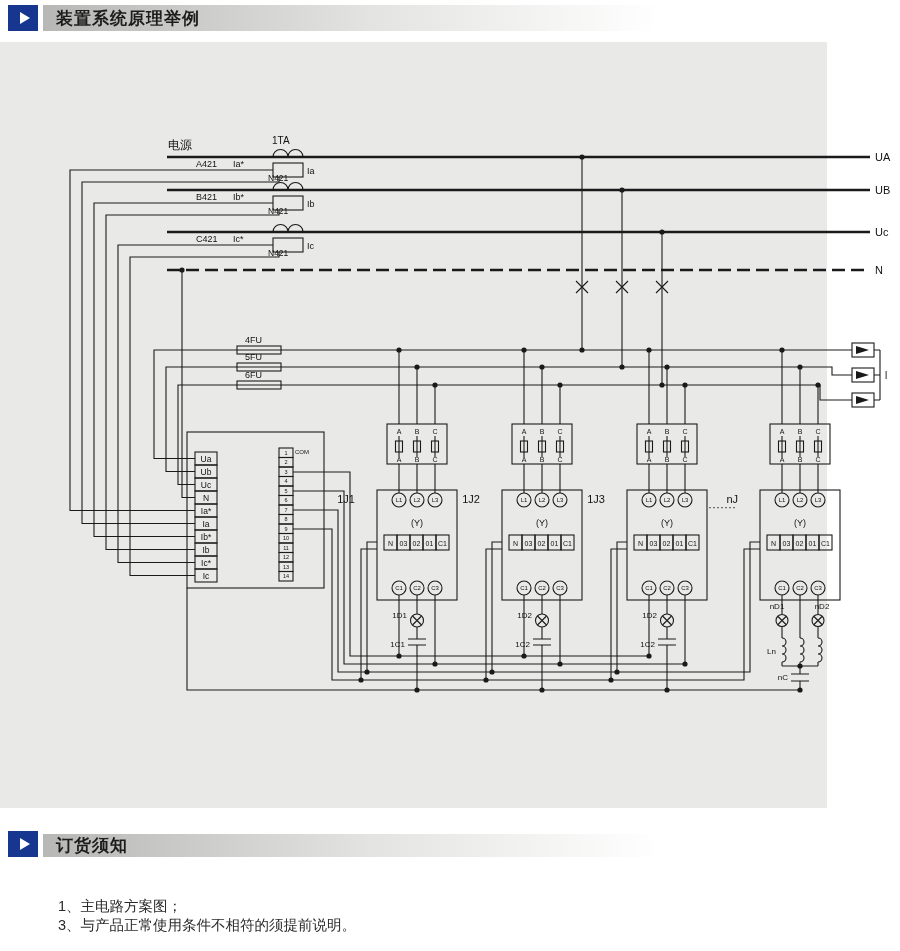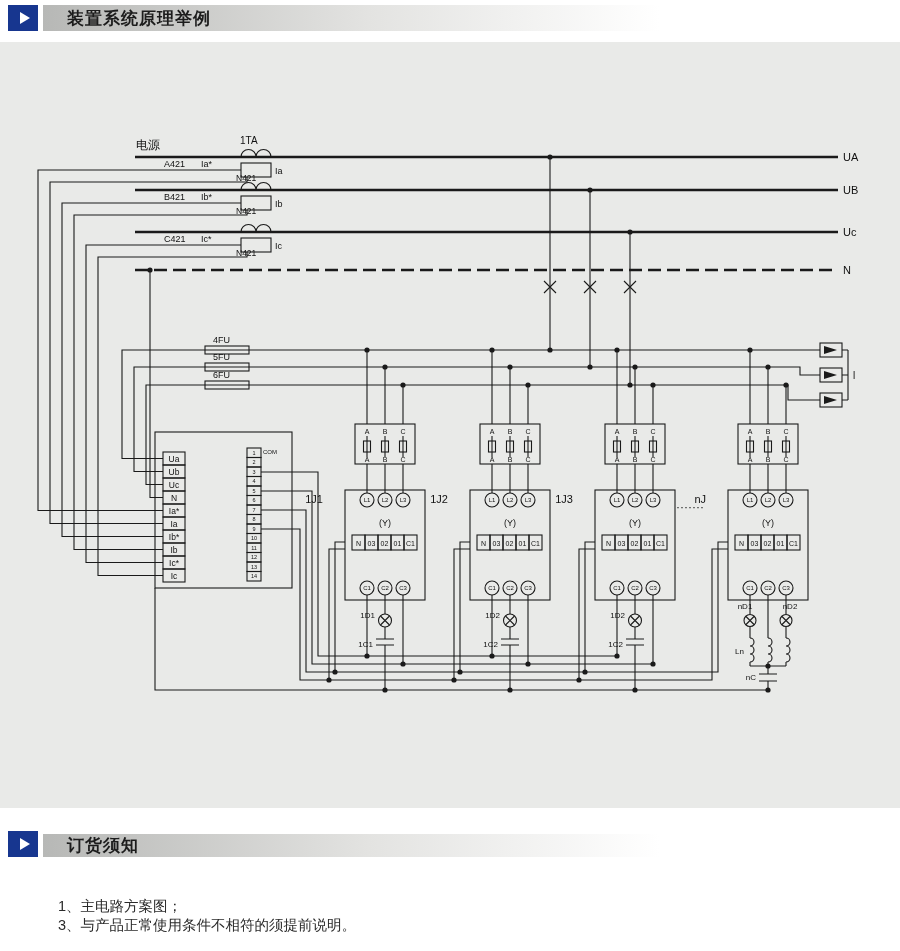--- a/index.html
+++ b/index.html
@@ -1,24 +1,24 @@
 <!DOCTYPE html>
 <html><head>
 <meta charset="utf-8">
 <style>
   html,body{margin:0;padding:0;background:#fff;}
   body{width:900px;height:951px;position:relative;font-family:"Liberation Sans",sans-serif;overflow:hidden;}
   .hdr{position:absolute;left:0;right:0;height:26px;display:flex;align-items:stretch;}
   .hdr-icon{width:30px;height:26px;background:#17368f;margin-left:8px;display:flex;align-items:center;justify-content:center;flex:0 0 auto;}
   .hdr-icon .tri{width:0;height:0;border-left:10px solid #fff;border-top:6px solid transparent;border-bottom:6px solid transparent;margin-left:3px;}
   .hdr-band{flex:1;margin-left:5px;background:linear-gradient(to right,#b7b8b6,#e3e3e1 38%,#ffffff 72%);display:flex;align-items:center;}
-  .hdr-title{font-size:17px;font-weight:bold;color:#1c1c1c;padding-left:24px;letter-spacing:1px;}
+  .hdr-title{font-size:17px;font-weight:bold;color:#1c1c1c;padding-left:13px;letter-spacing:1px;}
   #hdr1{top:5px;}
   #hdr2{top:831px;align-items:flex-end;}
-  .panel{position:absolute;top:42px;left:0;width:900px;height:766px;background:#e9eae8;}
+  .panel{position:absolute;top:42px;left:0;width:795px;height:766px;background:#e9eae8;padding-left:32px;}
   .panel svg{display:block;}
   .notes{position:absolute;top:897px;left:10px;right:10px;}
   .notes div{font-size:14.5px;line-height:19px;color:#2a2a2a;margin-left:48px;}
   
   .w{stroke:#1a1a1a;stroke-width:1.1;fill:none;}
   .bus{stroke:#1a1a1a;stroke-width:2.4;fill:none;}
   .busd{stroke:#1a1a1a;stroke-width:2.4;fill:none;stroke-dasharray:13 6;}
   .d{fill:#1a1a1a;stroke:none;}
   .tx{font-family:"Liberation Sans",sans-serif;fill:#111;}
   .f5{font-size:5.5px;}.f6{font-size:6px;}.f7{font-size:7px;}.f8{font-size:8px;}

